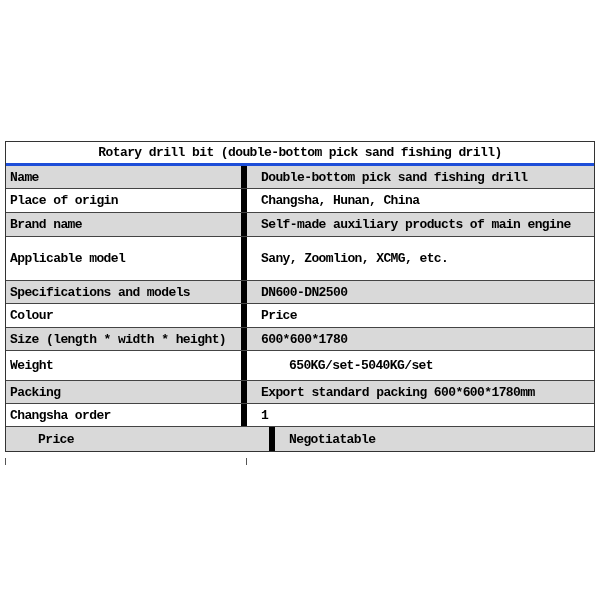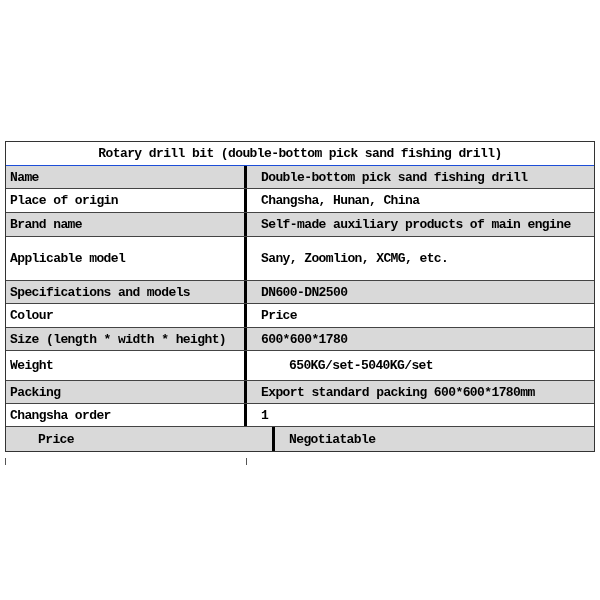--- a/index.html
+++ b/index.html
@@ -24,21 +24,21 @@
     left: 5px;
     top: 141px;
     width: 590px;
     border: 1px solid #333333;
     box-sizing: border-box;
     background: #ffffff;
   }
   .title-row {
     height: 24px;
     box-sizing: border-box;
-    border-bottom: 1px solid #1d4ed8;
+    border-bottom: 3px solid #1d4ed8;
     display: flex;
     align-items: center;
     justify-content: center;
     background: #ffffff;
     white-space: nowrap;
   }
   .row {
     display: flex;
     height: 23px;
     box-sizing: border-box;
@@ -52,21 +52,21 @@
   .row:nth-child(8) { height: 30px; gap: 28px; }
   .cell {
     display: flex;
     align-items: center;
     box-sizing: border-box;
     overflow: hidden;
     white-space: nowrap;
   }
   .cell.label {
     width: 241px;
-    border-right: 3px solid #000000;
+    border-right: 6px solid #000000;
     padding-left: 4px;
   }
   .cell.value {
     flex: 1;
     padding-left: 5px;
     margin-left: 9px;
   }
   .border-stub {
     position: absolute;
     width: 1px;

